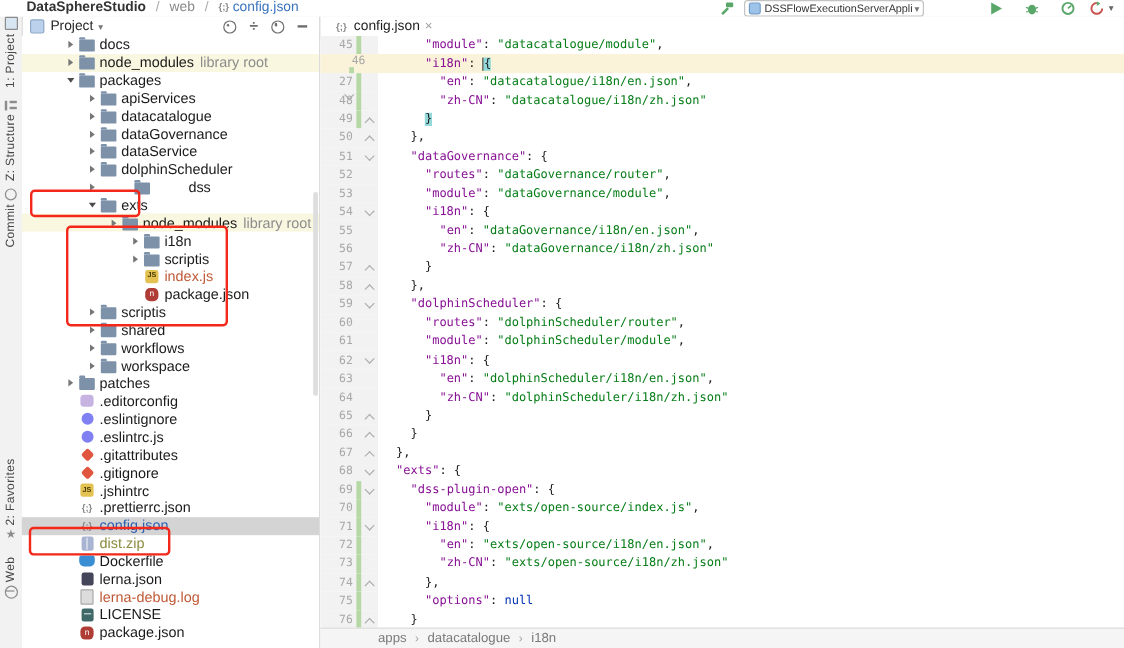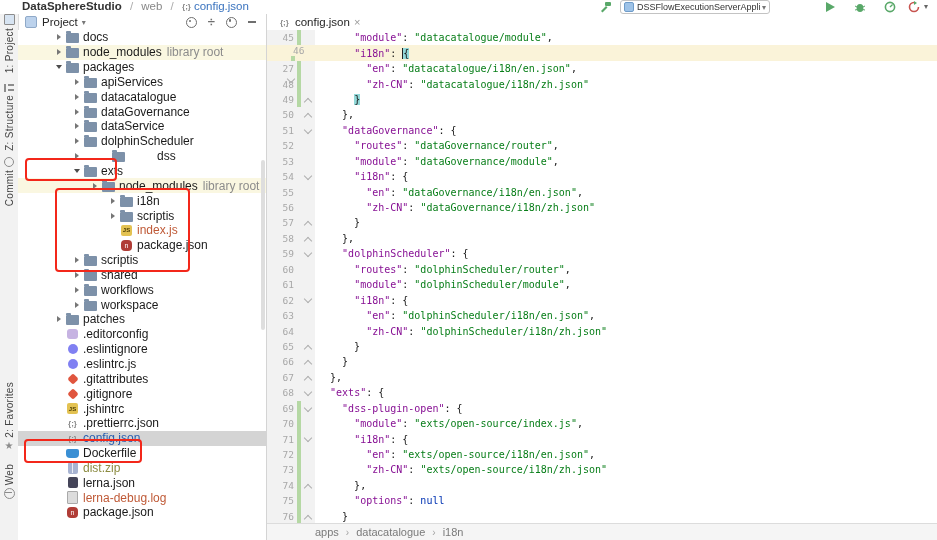--- a/index.html
+++ b/index.html
@@ -427,44 +427,51 @@
         <div class="t-row bg-sel" style="padding-left: 34px;">
           <span class="arr "></span>
           <span class="ic">
             <span class="i-json"></span>
           </span>
           <span class="lbl c-blue">config.json</span>
         </div>
         <div class="t-row" style="padding-left: 34px;">
           <span class="arr "></span>
           <span class="ic">
+            <span class="i-zip"></span>
+          </span>
+          <span class="lbl c-olive">dist.zip</span>
+        </div>
+        <div class="t-row" style="padding-left: 34px;">
+          <span class="arr "></span>
+          <span class="ic">
             <span class="i-docker"></span>
           </span>
           <span class="lbl">Dockerfile</span>
         </div>
         <div class="t-row" style="padding-left: 34px;">
           <span class="arr "></span>
           <span class="ic">
-            <span class="i-zip"></span>
-          </span>
-          <span class="lbl c-olive">dist.zip</span>
-        </div>
-        <div class="t-row" style="padding-left: 34px;">
-          <span class="arr "></span>
-          <span class="ic">
             <span class="i-lerna"></span>
           </span>
           <span class="lbl">lerna.json</span>
         </div>
         <div class="t-row" style="padding-left: 34px;">
           <span class="arr "></span>
           <span class="ic">
             <span class="i-log"></span>
           </span>
           <span class="lbl c-orange">lerna-debug.log</span>
+        </div>
+        <div class="t-row" style="padding-left: 34px;">
+          <span class="arr "></span>
+          <span class="ic">
+            <span class="i-license"></span>
+          </span>
+          <span class="lbl">LICENSE</span>
         </div>
         <div class="t-row" style="padding-left: 34px;">
           <span class="arr "></span>
           <span class="ic">
             <span class="i-npm"></span>
           </span>
           <span class="lbl">package.json</span>
         </div>
       </div>
     <div class="tree-scroll"></div>

